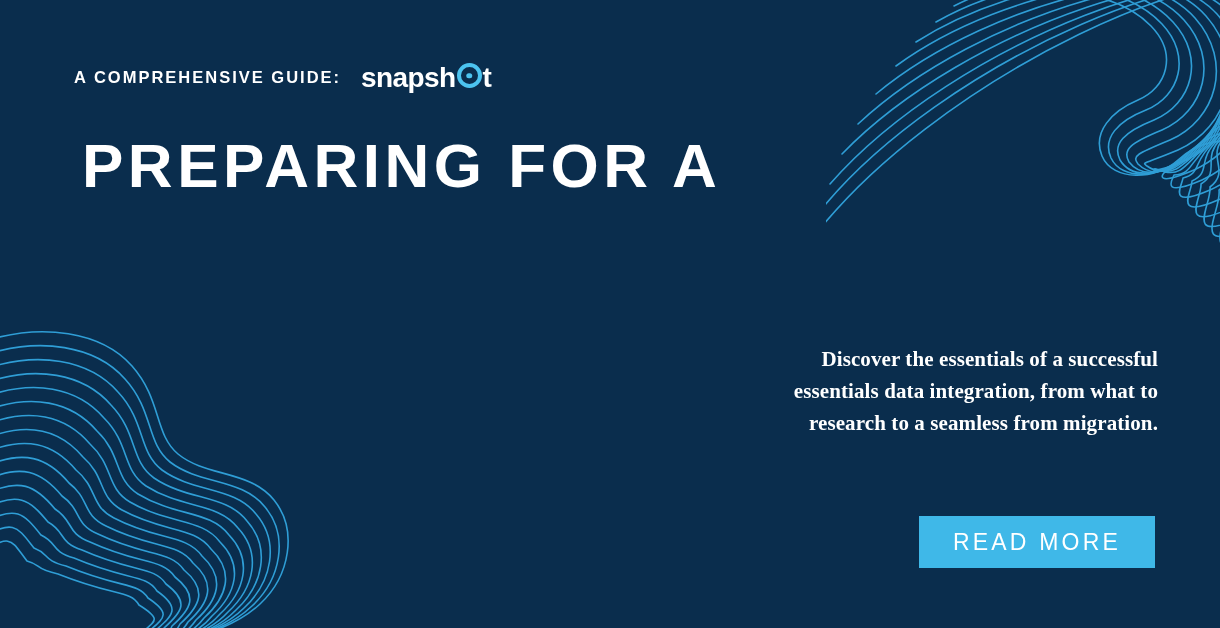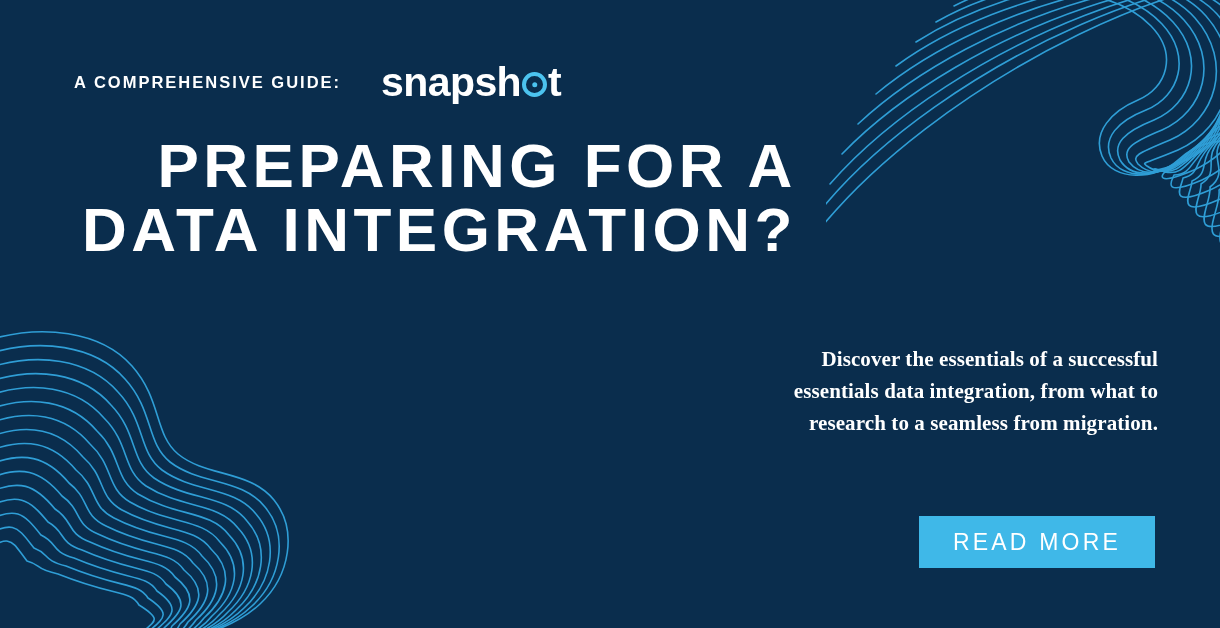--- a/index.html
+++ b/index.html
@@ -41,35 +41,35 @@
     height: 100%;
   }
 
   
   .eyebrow-row {
     position: absolute;
     left: 74px;
     top: 62px;
     display: flex;
     align-items: center;
-    gap: 40px;
+    gap: 20px;
   }
   .eyebrow-text {
     color: #ffffff;
     font-size: 16.5px;
     font-weight: 600;
     letter-spacing: 2.0px;
     text-transform: uppercase;
     white-space: nowrap;
   }
   .logo {
     display: flex;
     align-items: baseline;
     color: #ffffff;
-    font-size: 41px;
+    font-size: 28px;
     font-weight: 700;
     letter-spacing: -0.6px;
     line-height: 1;
     white-space: nowrap;
   }
   .logo .logo-o {
     display: inline-block;
     position: relative;
     width: 25px;
     height: 25px;
@@ -200,21 +200,20 @@
     <span class="eyebrow-text">A COMPREHENSIVE GUIDE:</span>
     <span class="logo">
       <span>snapsh</span>
       <span class="logo-o"></span>
       <span>t</span>
     </span>
   </div>
 
   <h1 class="headline">
     <span class="hl-line">PREPARING FOR A</span>
-    <span class="hl-line">DATA INTEGRATION?</span>
   </h1>
 
   <div class="body-copy">
     <span class="copy-line">Discover the essentials of a successful</span>
     <span class="copy-line">essentials data integration, from what to</span>
     <span class="copy-line">research to a seamless from migration.</span>
   </div>
 
   <button class="cta-button">READ MORE</button>
 

